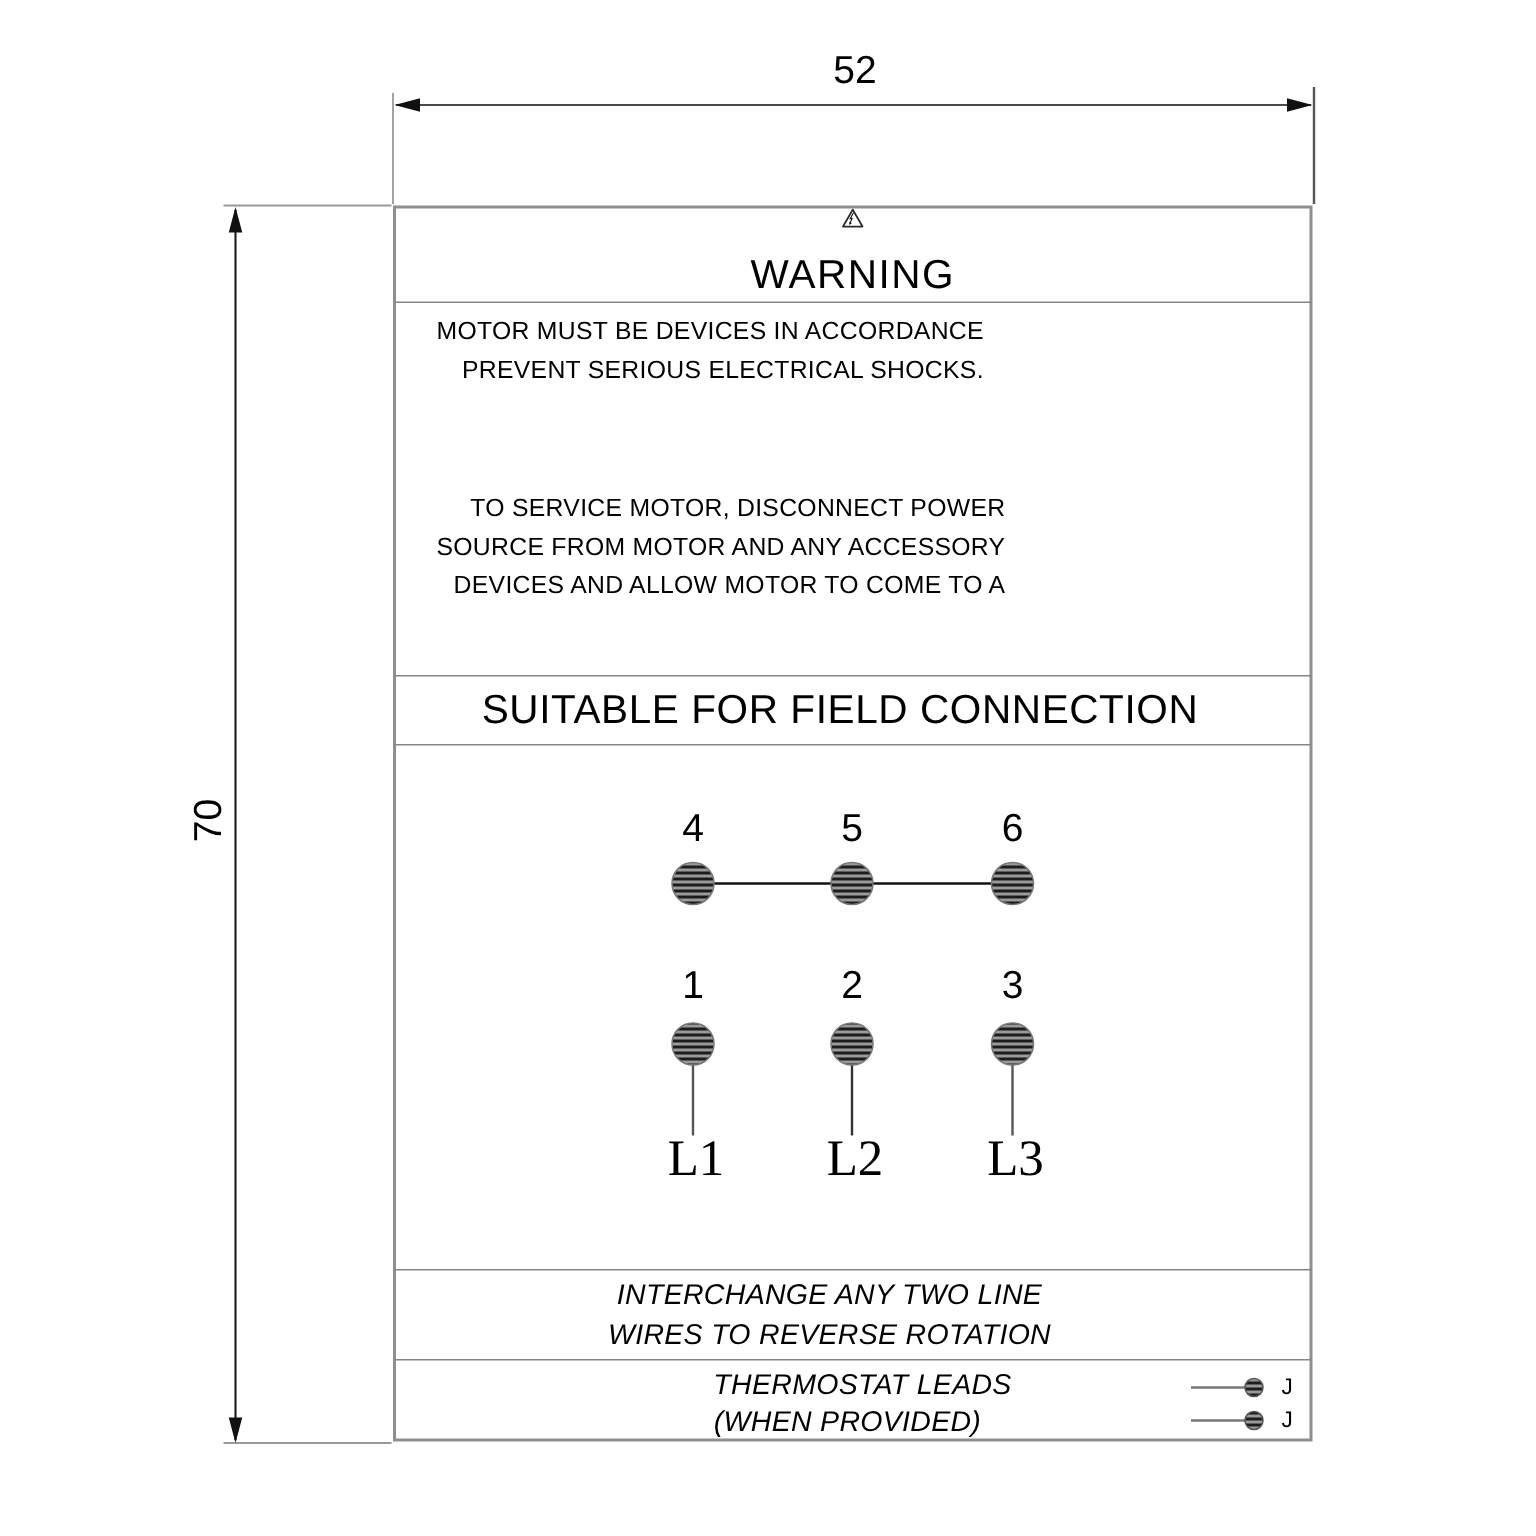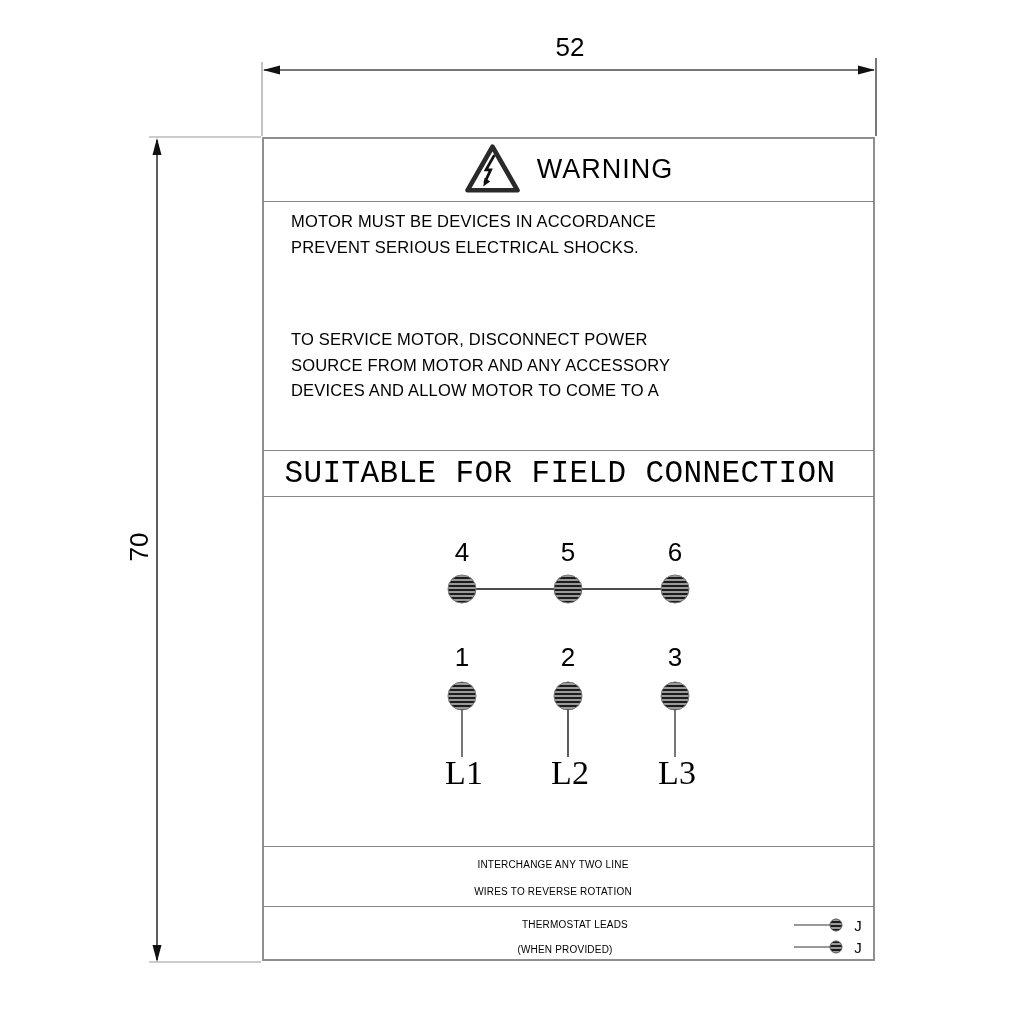--- a/index.html
+++ b/index.html
@@ -1,43 +1,43 @@
 <!DOCTYPE html>
 <html><head>
 <meta charset="utf-8">
 <style>
   html,body{margin:0;padding:0;background:#ffffff;}
   #canvas{
     position:relative;width:1024px;height:1024px;background:#ffffff;overflow:hidden;
-    font-family:"Liberation Sans",sans-serif;color:#000;
+    font-family:"Liberation Sans",sans-serif;color:#000;text-align:right;
   }
   .abs{position:absolute;}
   .ctr{transform:translate(-50%,-50%);white-space:nowrap;}
   #svg-layer{position:absolute;left:0;top:0;width:1024px;height:1024px;}
 
   .nameplate{
     left:262px;top:137px;width:613px;height:824px;
     border:2px solid #8f8f8f;box-sizing:border-box;background:transparent;
   }
   .divider{left:263px;width:611px;height:0;border-top:1.5px solid #858585;}
 
   .warn-header{left:264px;top:139px;width:609px;height:60px;
-    display:flex;align-items:center;justify-content:center;gap:16px;}
+    display:flex;align-items:center;justify-content:center;gap:16px;flex-direction:column;}
   .warn-title{font-size:27px;letter-spacing:1px;}
 
   .para{left:291px;font-size:16.5px;line-height:25.7px;letter-spacing:0.2px;}
 
   .band-heading{left:264px;top:451px;width:592px;height:44px;
     display:flex;align-items:center;justify-content:center;
-    font-size:31px;letter-spacing:0.4px;font-family:Liberation Mono, monospace;}
+    font-size:27px;letter-spacing:0.4px;}
 
   .t-num{font-size:26px;}
   .t-lead{font-size:34px;font-family:Liberation Serif, serif;}
 
-  .note-line{font-size:10px;letter-spacing:0.2px;}
+  .note-line{font-size:19px;letter-spacing:0.2px;font-style:italic;}
   .j-label{font-size:15px;}
 
   .dim-label{font-size:26px;}
   .dim-label-v{transform:translate(-50%,-50%) rotate(-90deg);}
 </style>
 </head>
 <body>
 
 <div id="canvas">
 

